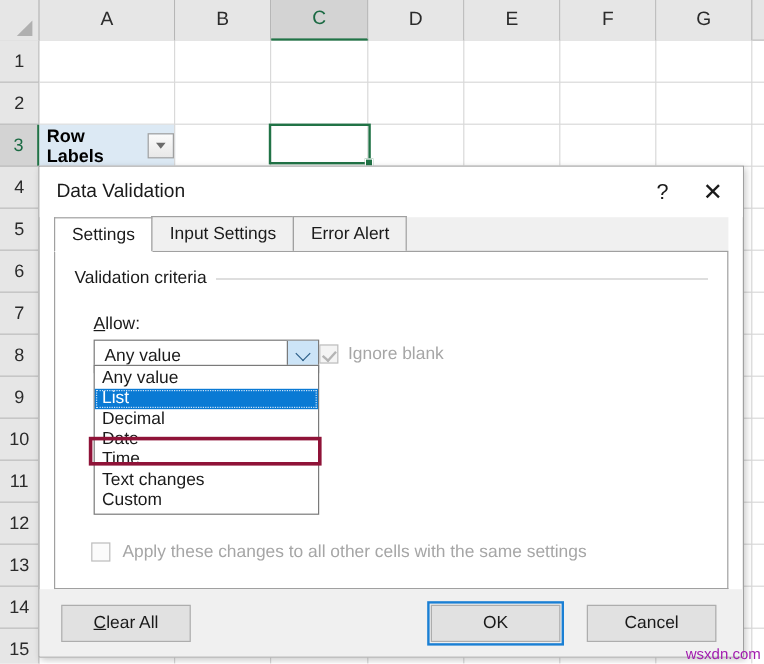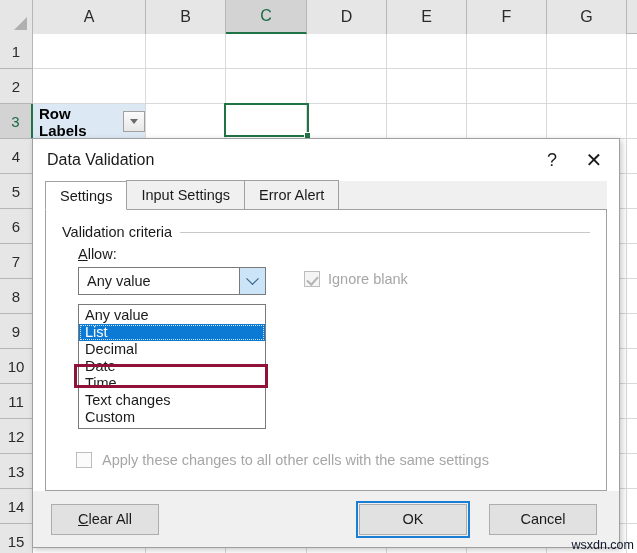--- a/index.html
+++ b/index.html
@@ -229,21 +229,21 @@
     border: 1px solid #a0a0a0;
     border-top: none;
     padding: 14px 16px 0 16px;
     position: relative;
   }
 
   .group-header {
     display: flex;
     align-items: center;
     gap: 8px;
-    margin-bottom: 6px;
+    margin-bottom: 22px;
     text-align: center;
   }
   .group-header .label {
     font-size: 14.5px;
     color: #1a1a1a;
     white-space: nowrap;
   }
   .group-header .rule {
     flex: 1;
     height: 1px;
@@ -291,21 +291,20 @@
     width: 9px; height: 9px;
     border-right: 1.6px solid #2b5d86;
     border-bottom: 1.6px solid #2b5d86;
     transform: rotate(45deg) translate(-2px,-2px);
   }
 
   .ignore-blank {
     display: flex;
     align-items: center;
     gap: 8px;
-    margin-left: 38px;
     margin-top: 4px;
   }
   .cb-disabled {
     width: 16px; height: 16px;
     border: 1px solid #bdbdbd;
     background: #f4f4f4;
     position: relative;
     flex: 0 0 16px;
   }
   .cb-disabled::after {
@@ -415,21 +414,21 @@
     width: 108px;
     margin-left: 22px;
     margin-right: 22px;
   }
 
   .watermark {
     position: absolute;
     right: 3px;
     bottom: 1px;
     font-size: 12.5px;
-    color: #0f172a;
+    color: #a21caf;
     font-family: "Liberation Sans", sans-serif;
     z-index: 60;
   }
 </style>
 </head>
 <body>
 
 <div id="app">
 
   <div class="sheet">

